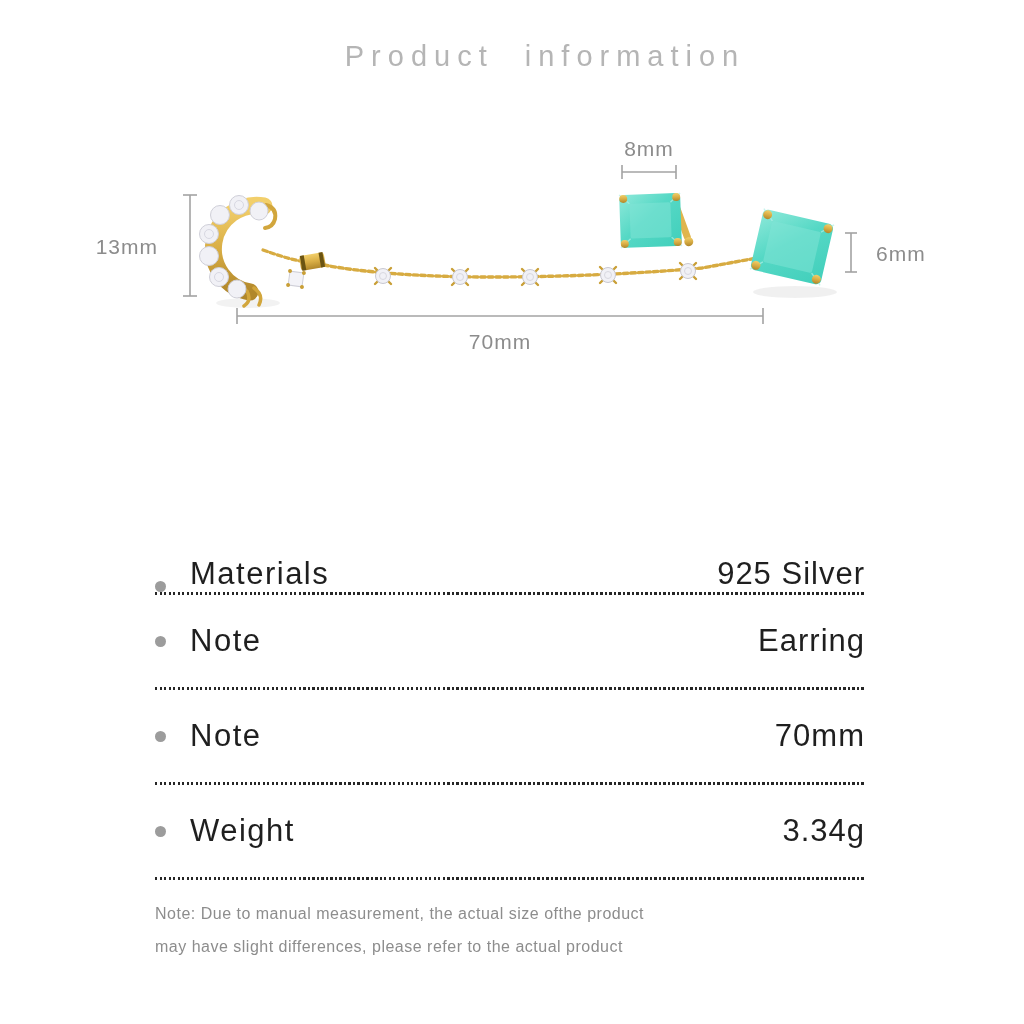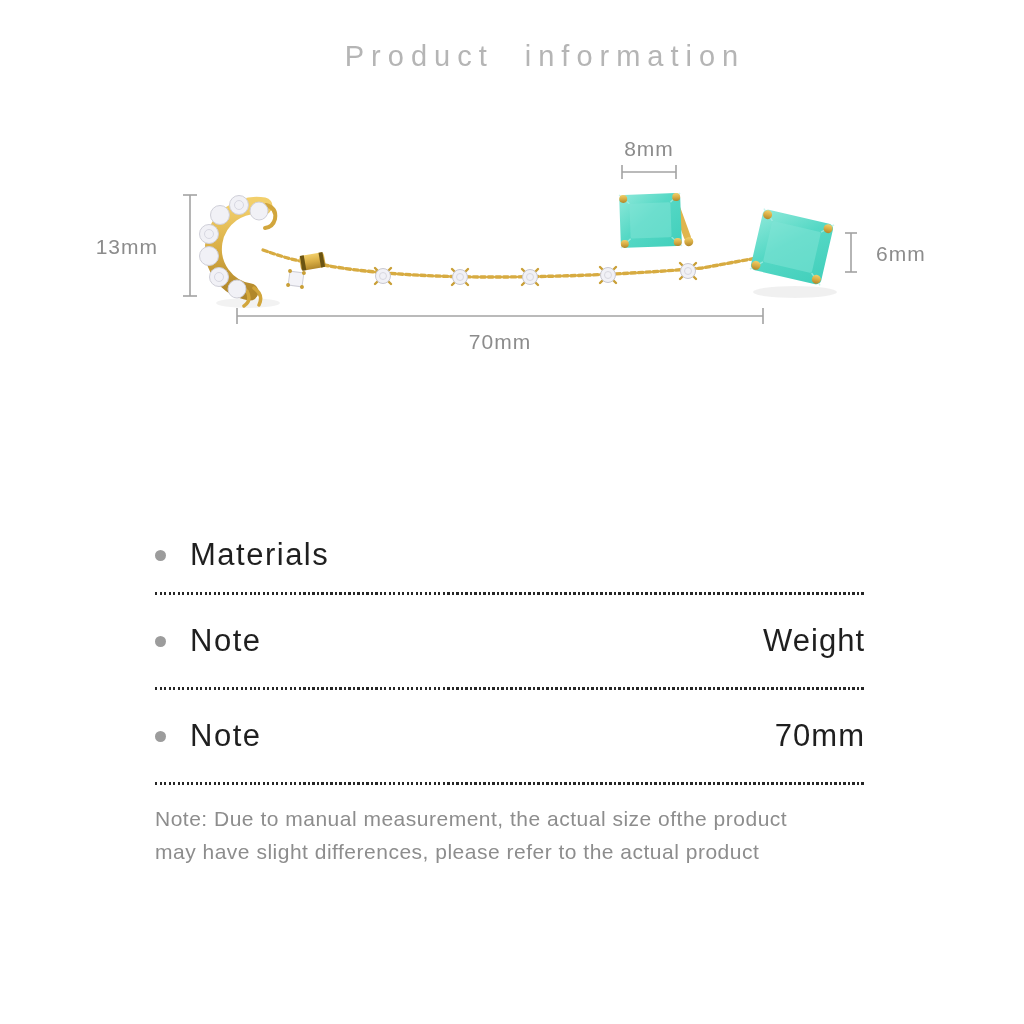--- a/index.html
+++ b/index.html
@@ -10,33 +10,33 @@
   .page-title{
     position:absolute;top:40px;left:0;width:1024px;text-align:center;
     font-size:29px;font-weight:400;color:#b5b5b5;
     letter-spacing:7px;word-spacing:16px;padding-left:33px;
   }
   .diagram-wrap{position:absolute;top:120px;left:0;width:1024px;height:260px;}
   .diagram-wrap svg{display:block;}
   .measure-label{font-size:21px;fill:#8c8c8c;letter-spacing:1px;}
   .spec-table{position:absolute;left:155px;top:518px;width:710px;}
   .spec-row-line{display:flex;align-items:center;height:92px;}
-  .spec-row-line.first{height:74px;}
+  .spec-row-line.first{height:74px;align-items:flex-end;}
   .spec-bullet{
     width:11px;height:11px;border-radius:50%;background:#9c9c9c;
     margin-right:24px;flex:0 0 auto;
   }
   .spec-label{font-size:31px;color:#1f1f1f;letter-spacing:1.5px;}
   .spec-value{margin-left:auto;font-size:31px;color:#1f1f1f;letter-spacing:1px;}
   .dotted-sep{
     height:3px;width:100%;
     background-image:repeating-linear-gradient(to right,#262626 0px,#262626 2px,transparent 2px,transparent 4.5px);
   }
   .note-text{
-    margin-top:17px;font-size:21px;line-height:33px;color:#8d8d8d;
+    margin-top:17px;font-size:16px;line-height:33px;color:#8d8d8d;
     letter-spacing:0.5px;white-space:pre-line;
   }
 </style>
 </head>
 <body>
 
 <div class="page-title">Product information</div>
 
 <div class="diagram-wrap">
 <svg width="1024" height="260" viewBox="120 0 1024 260">
@@ -187,34 +187,43 @@
     <line x1="763" y1="308" x2="763" y2="324"></line>
   </g>
   <text class="measure-label" x="500" y="349" text-anchor="middle">70mm</text>
 </svg>
 
 <div class="spec-table">
   <div>
     <div class="spec-row-line first">
       <span class="spec-bullet"></span>
       <span class="spec-label">Materials</span>
+      <span class="spec-value">925 Silver</span>
     </div>
     <div class="dotted-sep"></div>
   </div>
   <div>
     <div class="spec-row-line">
       <span class="spec-bullet"></span>
       <span class="spec-label">Note</span>
-      <span class="spec-value">Weight</span>
+      <span class="spec-value">Earring</span>
     </div>
     <div class="dotted-sep"></div>
   </div>
   <div>
     <div class="spec-row-line">
       <span class="spec-bullet"></span>
       <span class="spec-label">Note</span>
       <span class="spec-value">70mm</span>
+    </div>
+    <div class="dotted-sep"></div>
+  </div>
+  <div>
+    <div class="spec-row-line">
+      <span class="spec-bullet"></span>
+      <span class="spec-label">Weight</span>
+      <span class="spec-value">3.34g</span>
     </div>
     <div class="dotted-sep"></div>
   </div>
   <div class="note-text">Note: Due to manual measurement, the actual size ofthe product
 may have slight differences, please refer to the actual product</div>
 </div>
 
 </body></html>

